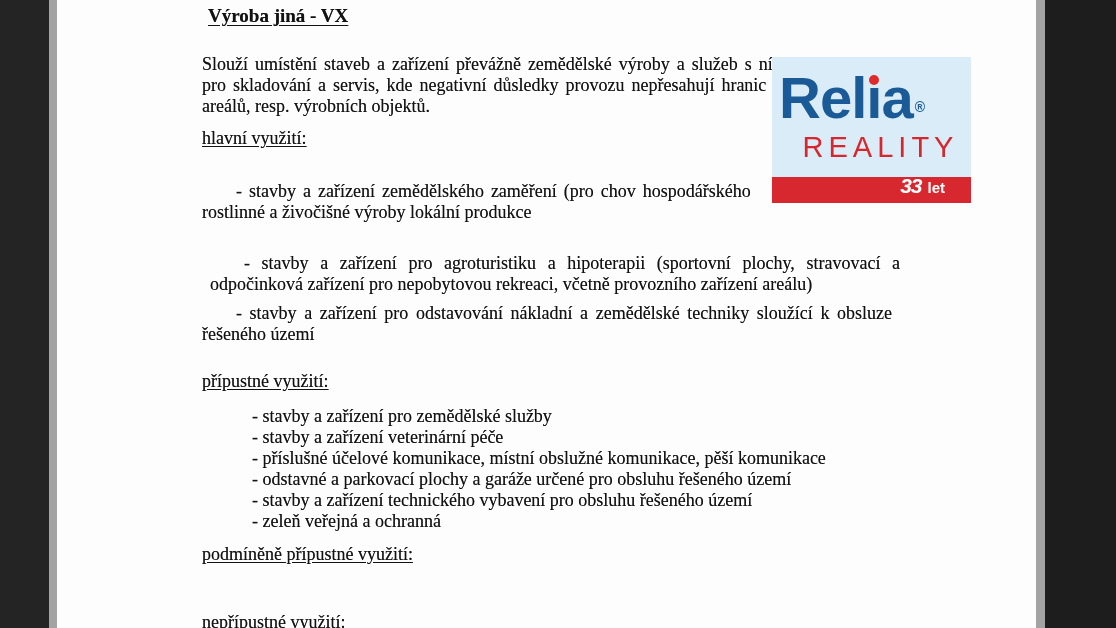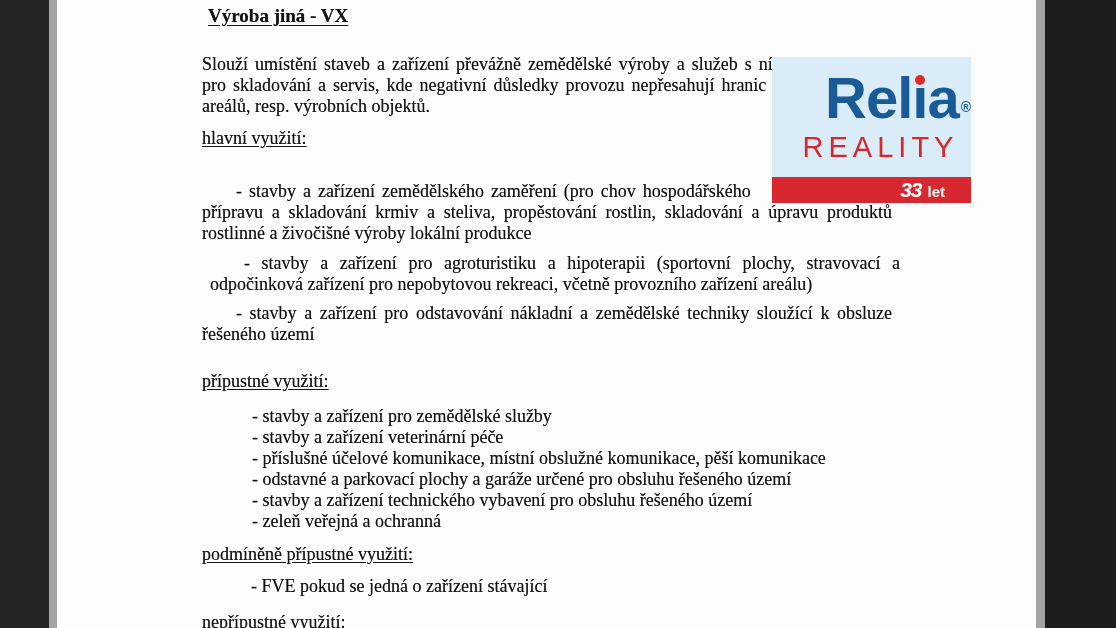--- a/index.html
+++ b/index.html
@@ -28,30 +28,30 @@
   .h-main{top:128px;}
   .h-perm{top:371px;}
   .h-cond{top:544px;}
   .h-cut{top:612px;}
   .list{top:406px;left:195px;width:650px;}
   .fve{top:576px;left:194px;width:650px;}
   
   .logo{position:absolute;left:715px;top:57px;width:199px;font-family:"Liberation Sans","DejaVu Sans",sans-serif;}
   .logo *{text-shadow:none;}
   .logo-box{height:120px;background:#d9ecf8;}
-  .brand-row{padding-top:12px;text-align:right;white-space:nowrap;padding-left:7px;}
+  .brand-row{padding-top:12px;text-align:left;white-space:nowrap;padding-left:7px;}
   .brand{font-size:58px;line-height:1;font-weight:bold;color:#1a5b97;letter-spacing:-1px;}
   .ichar{display:inline-block;position:relative;}
   .idot{position:absolute;top:6px;left:50%;margin-left:-5px;width:10px;height:10px;
         border-radius:50%;background:#df2b2b;}
   .reg{font-size:14px;color:#1a5b97;vertical-align:super;font-weight:bold;margin-left:2px;}
   .subtitle{margin-top:5px;text-align:center;color:#d8262c;font-size:29px;line-height:30px;
             letter-spacing:5px;padding-left:18px;}
   .logo-band{height:26px;background:#d7282f;color:#fff;text-align:right;padding-right:26px;
-             line-height:25px;box-sizing:border-box;}
+             line-height:18px;box-sizing:border-box;}
   .years{font-size:21px;font-weight:bold;font-style:italic;letter-spacing:-1px;}
   .years-label{font-size:15px;font-weight:bold;margin-left:6px;}
 </style>
 </head>
 <body>
 
 <div class="stage">
   <div class="side side-left"></div>
   <div class="side side-right"></div>
 
@@ -62,21 +62,20 @@
     <div class="block intro">
       <div class="line ws">Slouží umístění staveb a zařízení převážně zemědělské výroby a služeb s ní spo</div>
       <div class="line ws">pro skladování a servis, kde negativní důsledky provozu nepřesahují hranic</div>
       <div class="line">areálů, resp. výrobních objektů.</div>
     </div>
 
     <div class="heading h-main">hlavní využití:</div>
 
     <div class="block b1">
       <div class="line indent ws">- stavby a zařízení zemědělského zaměření (pro chov hospodářského</div>
-      <div class="line just">přípravu a skladování krmiv a steliva, propěstování rostlin, skladování a úpravu produktů</div>
       <div class="line">rostlinné a živočišné výroby lokální produkce</div>
     </div>
 
     <div class="block b2">
       <div class="line indent just">- stavby a zařízení pro agroturistiku a hipoterapii (sportovní plochy, stravovací a</div>
       <div class="line">odpočinková zařízení pro nepobytovou rekreaci, včetně provozního zařízení areálu)</div>
     </div>
 
     <div class="block b3">
       <div class="line indent just">- stavby a zařízení pro odstavování nákladní a zemědělské techniky sloužící k obsluze</div>
@@ -89,23 +88,20 @@
       <div class="line">- stavby a zařízení pro zemědělské služby</div>
       <div class="line">- stavby a zařízení veterinární péče</div>
       <div class="line">- příslušné účelové komunikace, místní obslužné komunikace, pěší komunikace</div>
       <div class="line">- odstavné a parkovací plochy a garáže určené pro obsluhu řešeného území</div>
       <div class="line">- stavby a zařízení technického vybavení pro obsluhu řešeného území</div>
       <div class="line">- zeleň veřejná a ochranná</div>
     </div>
 
     <div class="heading h-cond">podmíněně přípustné využití:</div>
 
-    <div class="block fve">
-      <div class="line">- FVE pokud se jedná o zařízení stávající</div>
-    </div>
 
     <div class="heading h-cut">nepřípustné využití:</div>
 
     <div class="logo">
       <div class="logo-box">
         <div class="brand-row">
           <span class="brand">Rel<span class="ichar">ı<span class="idot"></span></span>a</span><span class="reg">®</span>
         </div>
         <div class="subtitle">REALITY</div>
       </div>

